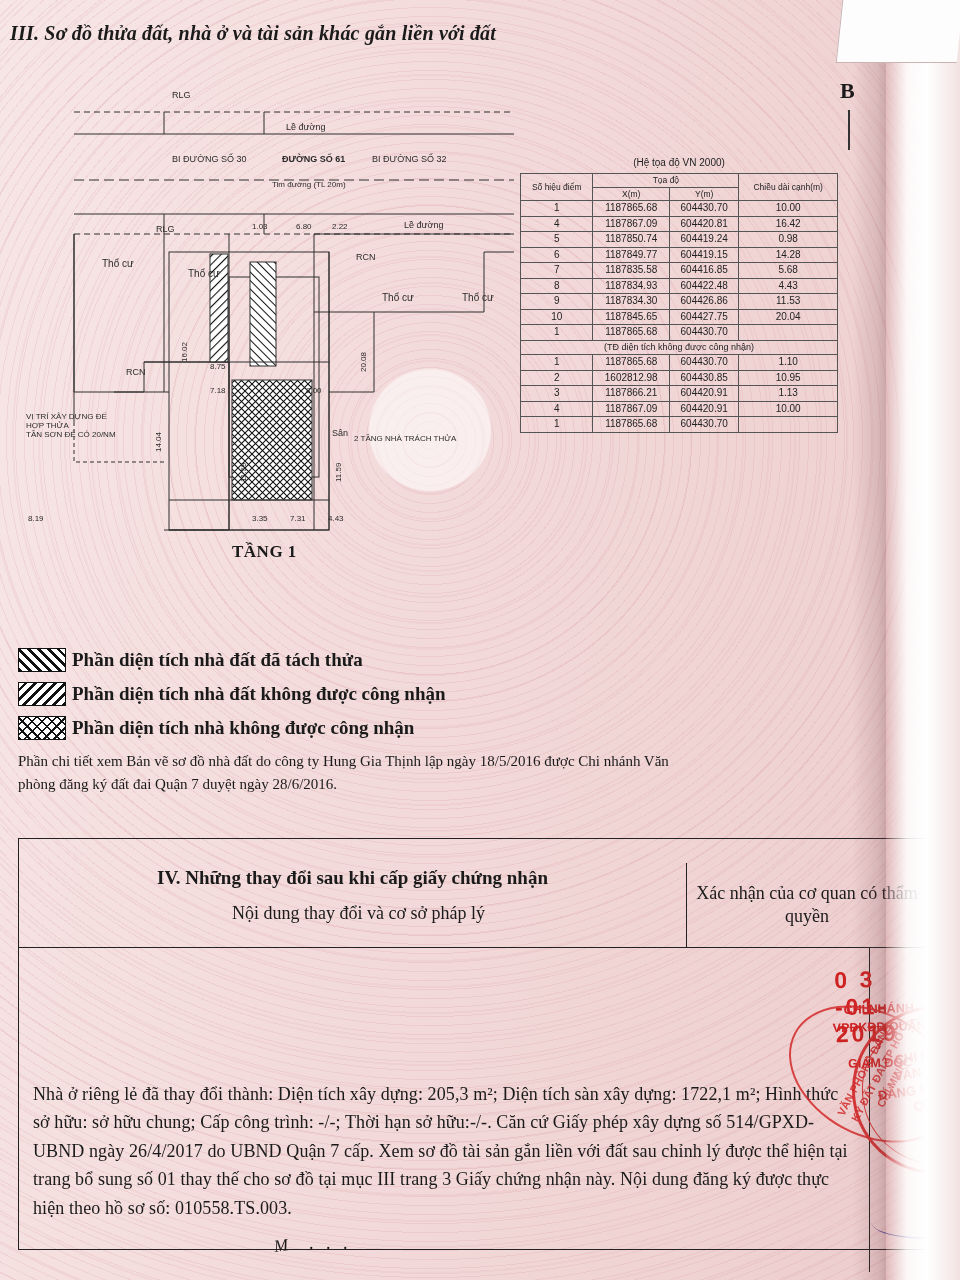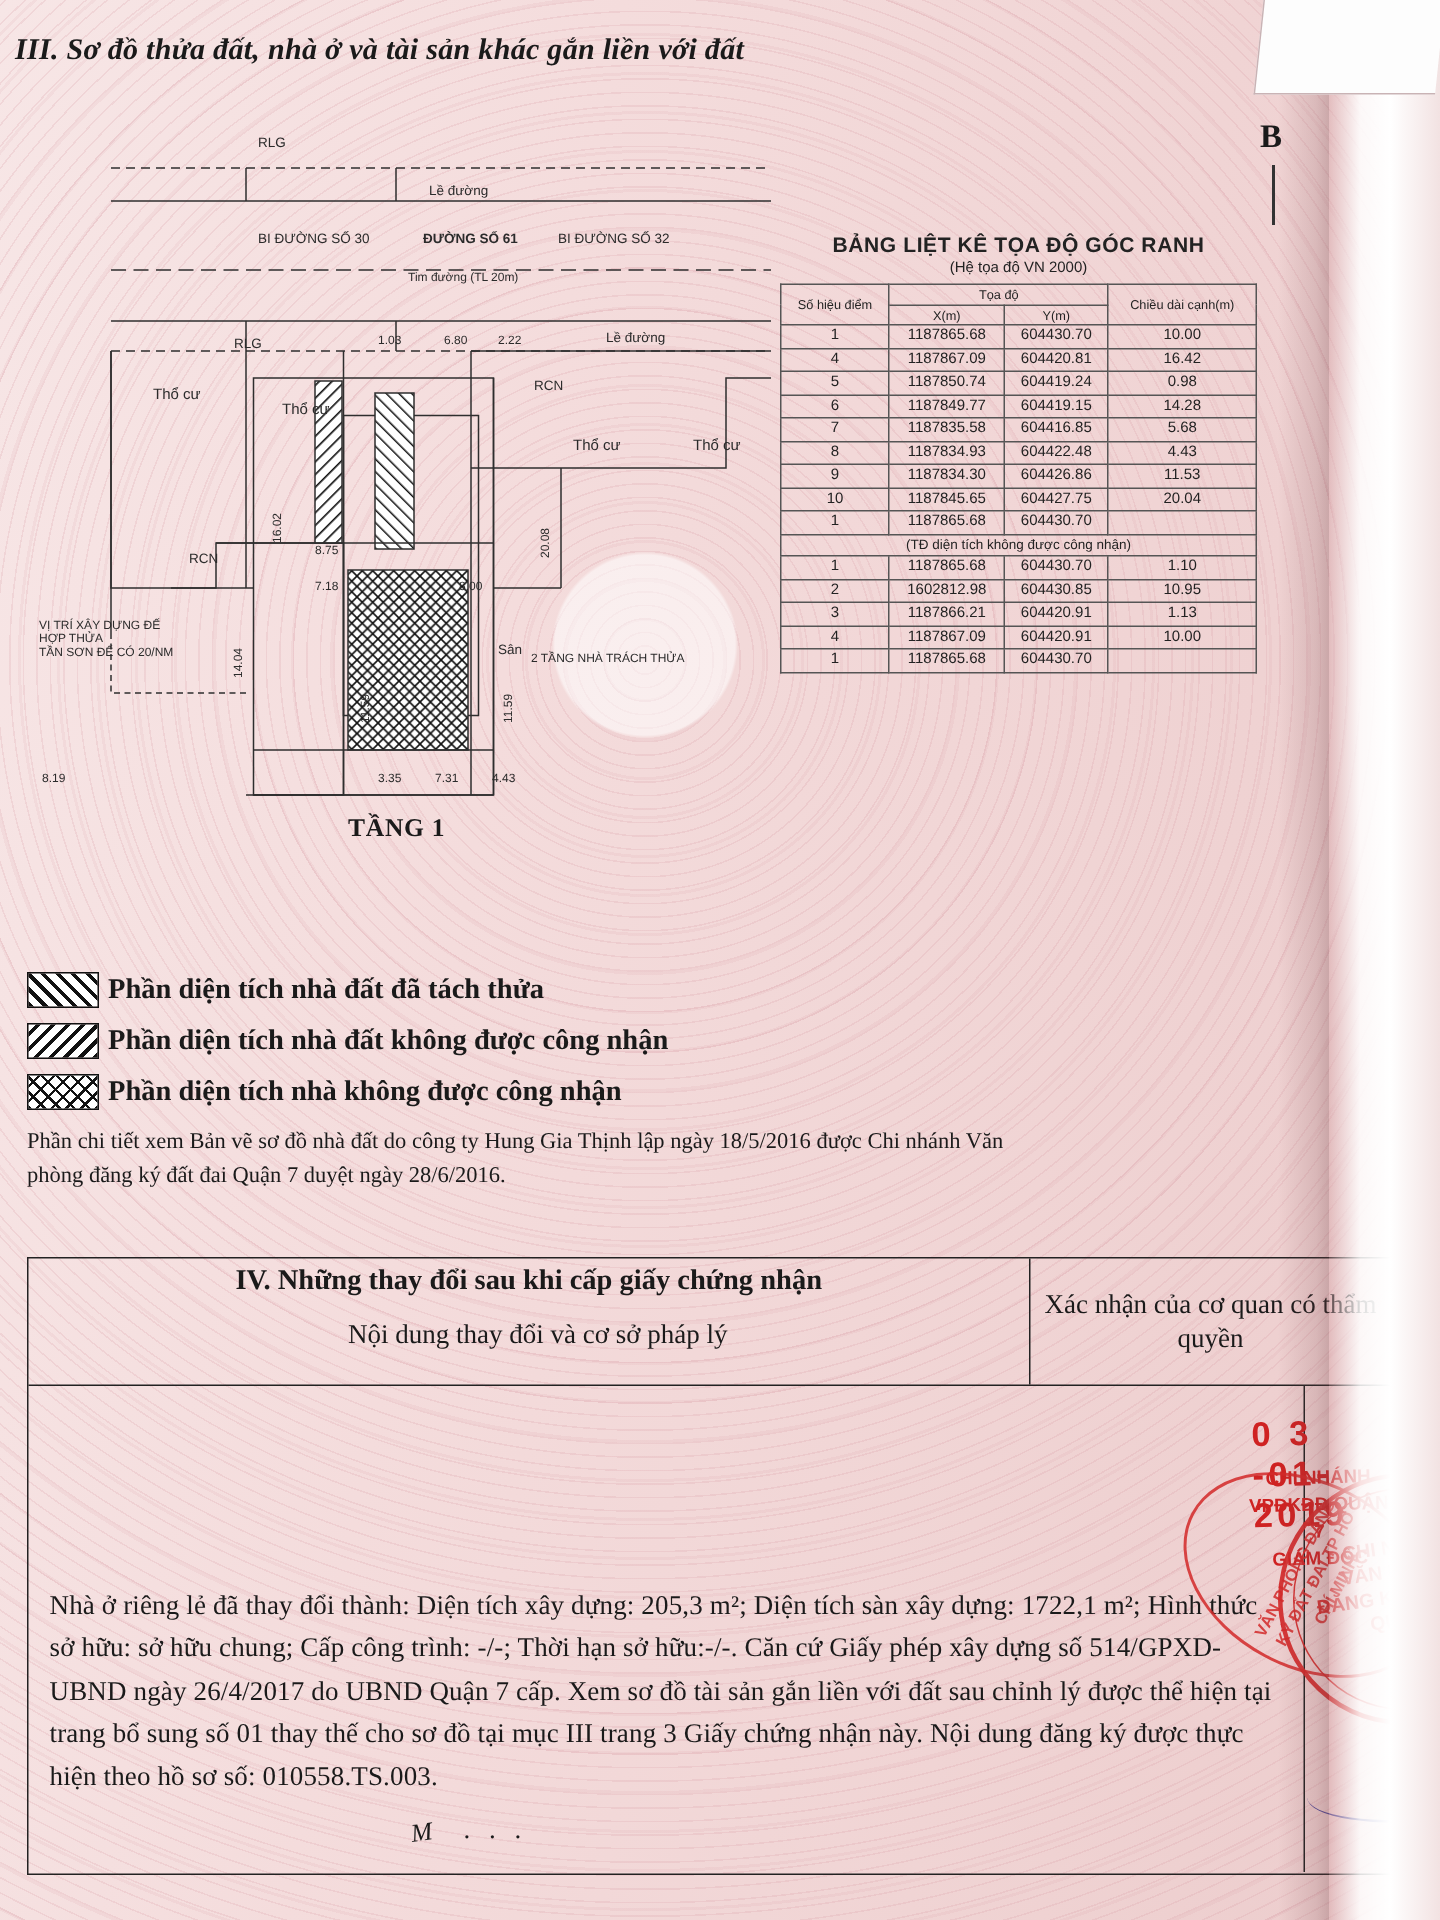--- a/index.html
+++ b/index.html
@@ -90,21 +90,21 @@
       repeating-linear-gradient(-45deg,#111 0 1.6px,rgba(255,255,255,0) 1.6px 7px),
       #fff;}
   .lg-text{font-size:19px;font-weight:bold;font-family:"Liberation Serif",serif;}
   .legend-note{font-size:15px;line-height:1.5;margin-top:6px;width:660px;}
 
   
   .sec4{
     position:absolute;left:18px;top:838px;width:908px;height:410px;
     border:1.6px solid #222;
   }
-  .s4-head{display:flex;height:84px;border-bottom:1.4px solid #222;}
+  .s4-head{display:flex;height:84px;border-bottom:1.4px solid #222;margin-top:24px;}
   .s4-left{flex:1 1 auto;position:relative;}
   .s4-right{width:240px;border-left:1.4px solid #222;display:flex;align-items:center;justify-content:center;text-align:center;}
   .s4-title{
     position:absolute;left:0;right:0;top:4px;text-align:center;
     font-size:19px;font-weight:bold;
   }
   .s4-sub{
     position:absolute;left:12px;right:0;top:40px;text-align:center;
     font-size:18px;
   }
@@ -282,21 +282,20 @@
     <div class="dwg-label tiny rot90" style="left:345px;top:310px;">20.08</div>
     <div class="dwg-label tiny" style="left:196px;top:300px;">8.75</div>
     <div class="dwg-label tiny" style="left:196px;top:324px;">7.18</div>
     <div class="dwg-label tiny" style="left:292px;top:324px;">8.00</div>
     <div class="dwg-label tiny" style="left:14px;top:452px;">8.19</div>
 
     <div class="tang1">TẦNG 1</div>
   </div>
 
   <div class="coord">
-    <div class="coord-title">BẢNG LIỆT KÊ TỌA ĐỘ GÓC RANH</div>
     <div class="coord-sub">(Hệ tọa độ VN 2000)</div>
     <table class="ct">
       <tbody>
           <tr>
         <th rowspan="2" class="hdr-sm">Số hiệu điểm</th>
         <th colspan="2" class="hdr-sm">Tọa độ</th>
         <th rowspan="2" class="hdr-sm">Chiều dài cạnh(m)</th>
       </tr>
       <tr>
         <th class="hdr-sm">X(m)</th>

